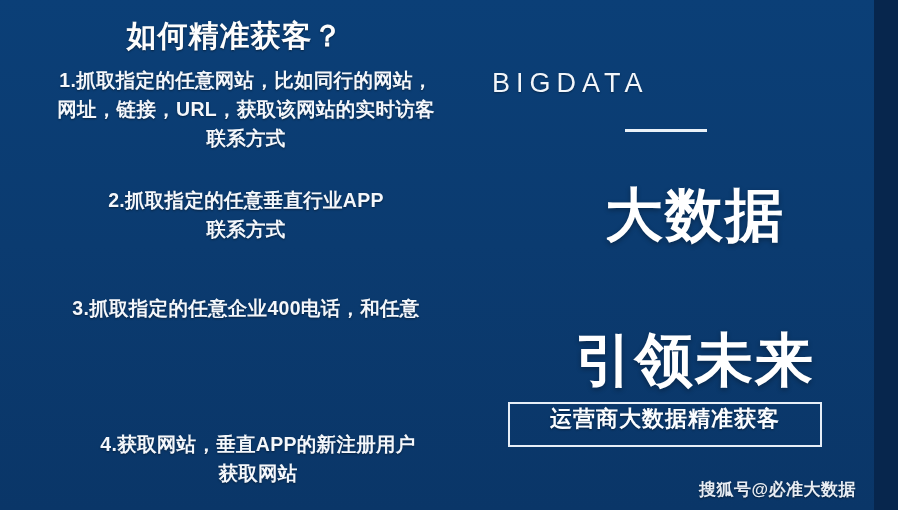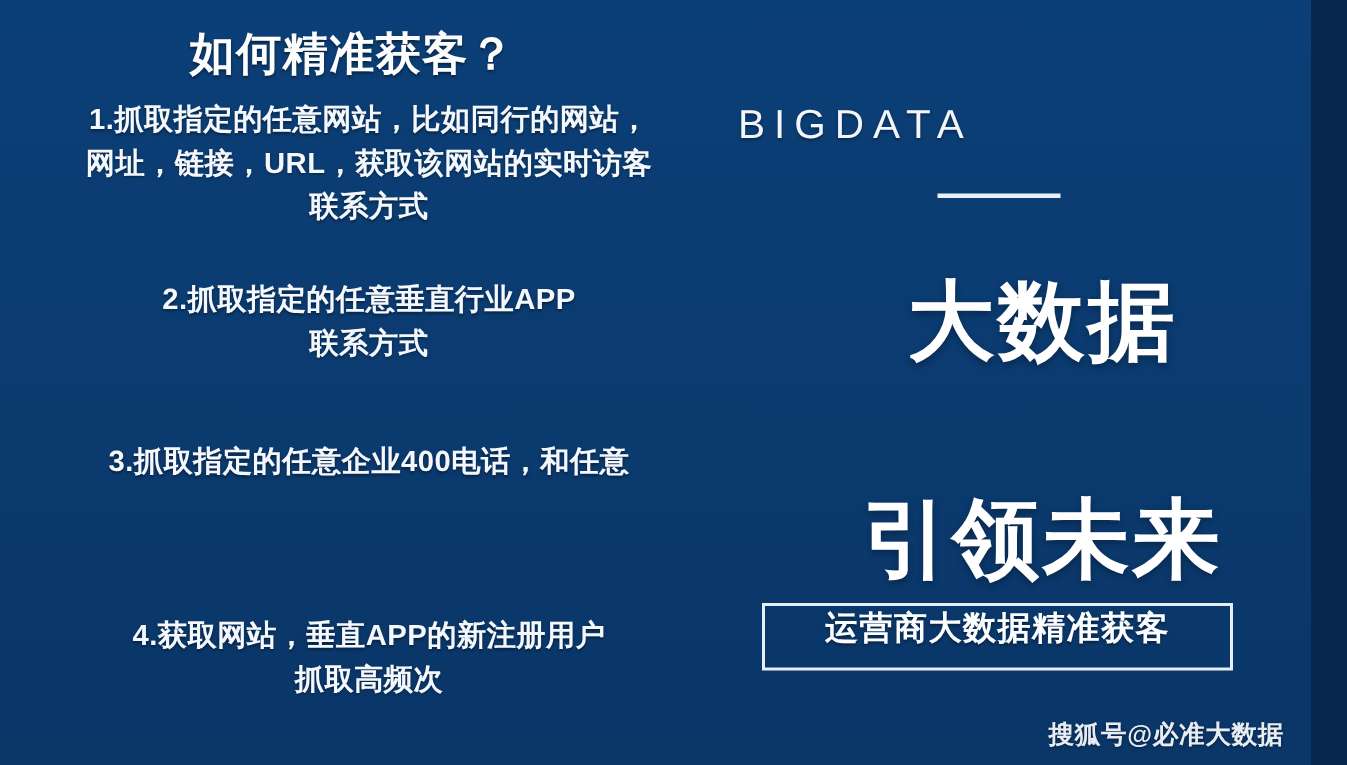--- a/index.html
+++ b/index.html
@@ -50,21 +50,21 @@
     font-weight: bold;
     line-height: 29px;
     color: #f4f7fb;
     text-shadow: 0 1px 2px rgba(0,0,0,0.42);
     letter-spacing: 0.3px;
   }
   .bullet .ln { display: block; white-space: nowrap; }
   .bullet.b1 { top: 66px; }
   .bullet.b2 { top: 186px; }
   .bullet.b3 { top: 294px; }
-  .bullet.b4 { top: 410px; }
+  .bullet.b4 { top: 430px; padding-left: 12px; }
 
   
   .right-col {
     position: absolute;
     left: 492px;
     top: 0;
     width: 406px;
     height: 510px;
   }
 
@@ -157,21 +157,21 @@
       <span class="ln">2.抓取指定的任意垂直行业APP</span>
       <span class="ln">联系方式</span>
     </div>
 
     <div class="bullet b3">
       <span class="ln">3.抓取指定的任意企业400电话，和任意</span>
     </div>
 
     <div class="bullet b4">
       <span class="ln">4.获取网站，垂直APP的新注册用户</span>
-      <span class="ln">抓取高频次</span>
+      <span class="ln">获取网站</span>
     </div>
 
   </div>
 
   <div class="right-col">
 
     <div class="bigdata-word">BIGDATA</div>
 
     <div class="divider-rule"></div>
 

